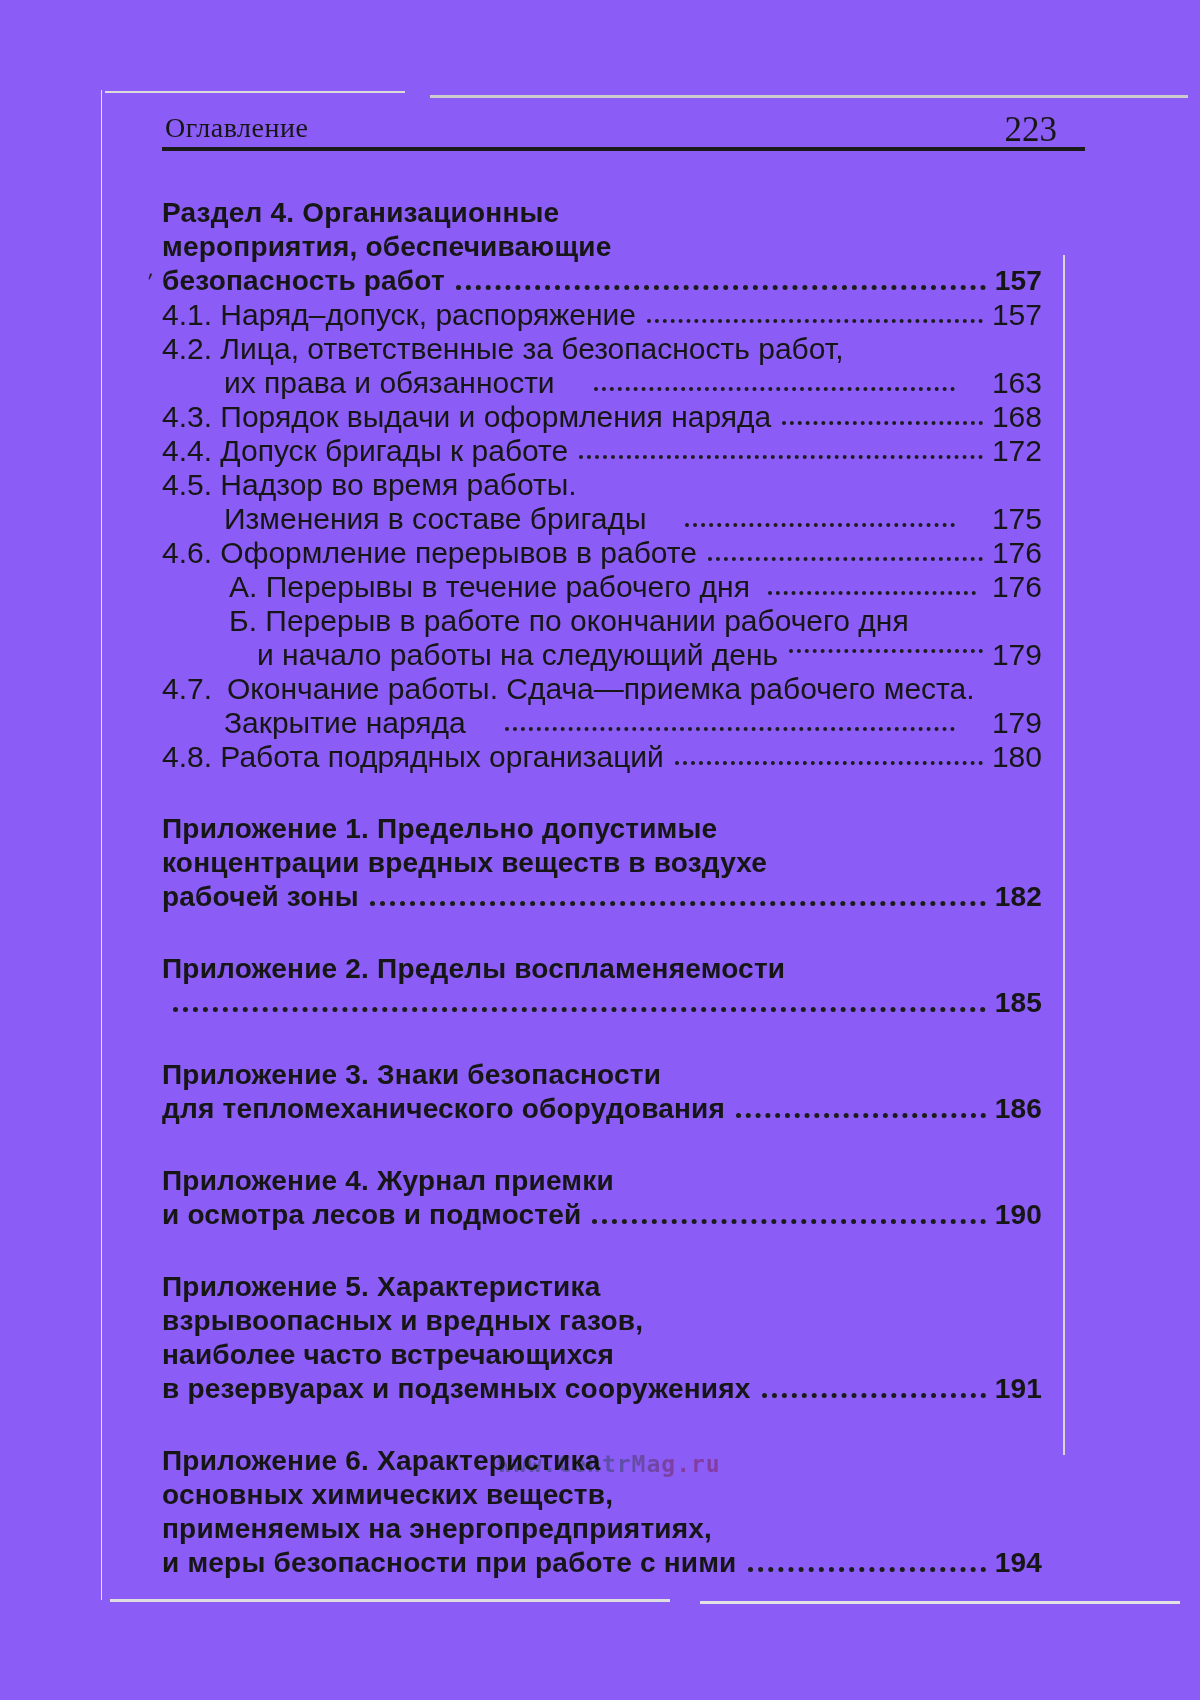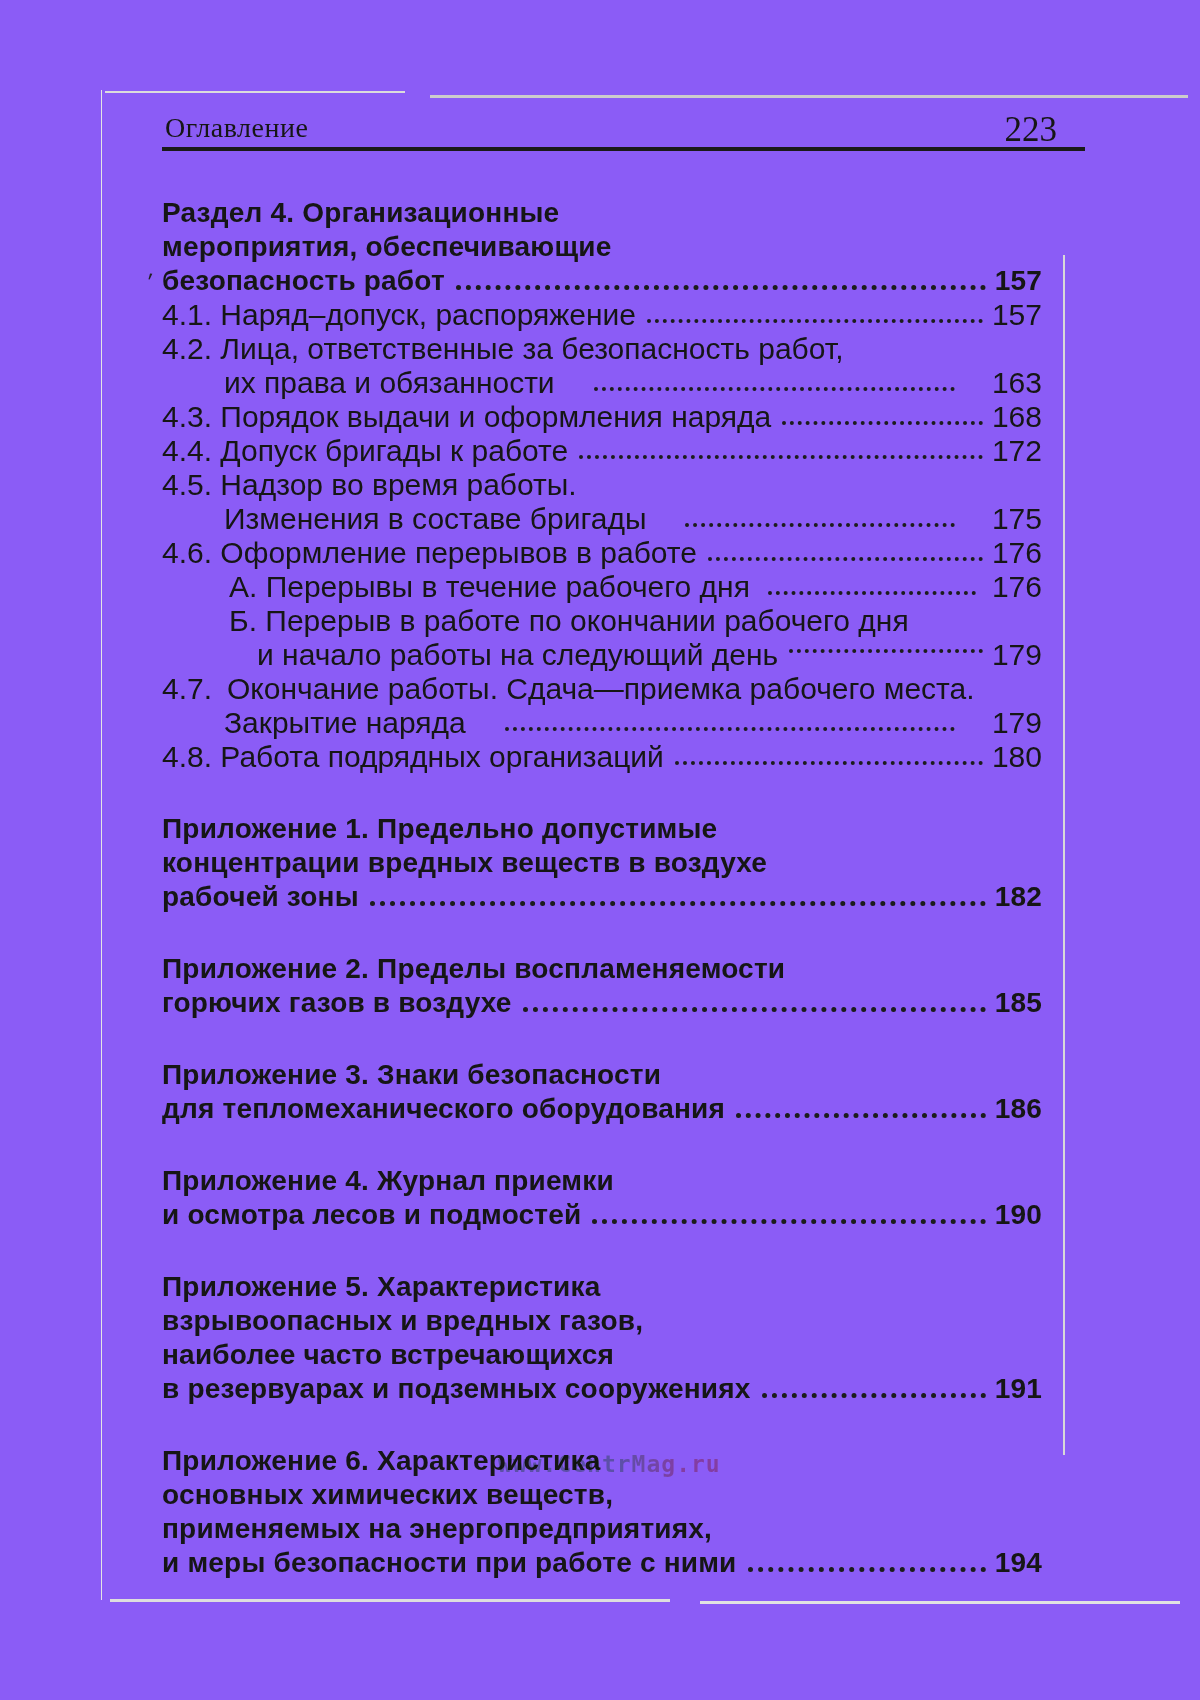--- a/index.html
+++ b/index.html
@@ -237,21 +237,20 @@
           <span class="toc-text">рабочей зоны</span>
           <span class="leader"></span>
           <span class="pagenum">182</span>
         </div>
       </div>
       <div class="toc-entry appendix">
         <div class="toc-row ind0">
           <span class="toc-text">Приложение 2. Пределы воспламеняемости</span>
         </div>
         <div class="toc-row ind0">
-          <span class="toc-text">горючих газов в воздухе</span>
           <span class="leader"></span>
           <span class="pagenum">185</span>
         </div>
       </div>
       <div class="toc-entry appendix">
         <div class="toc-row ind0">
           <span class="toc-text">Приложение 3. Знаки безопасности</span>
         </div>
         <div class="toc-row ind0">
           <span class="toc-text">для тепломеханического оборудования</span>

